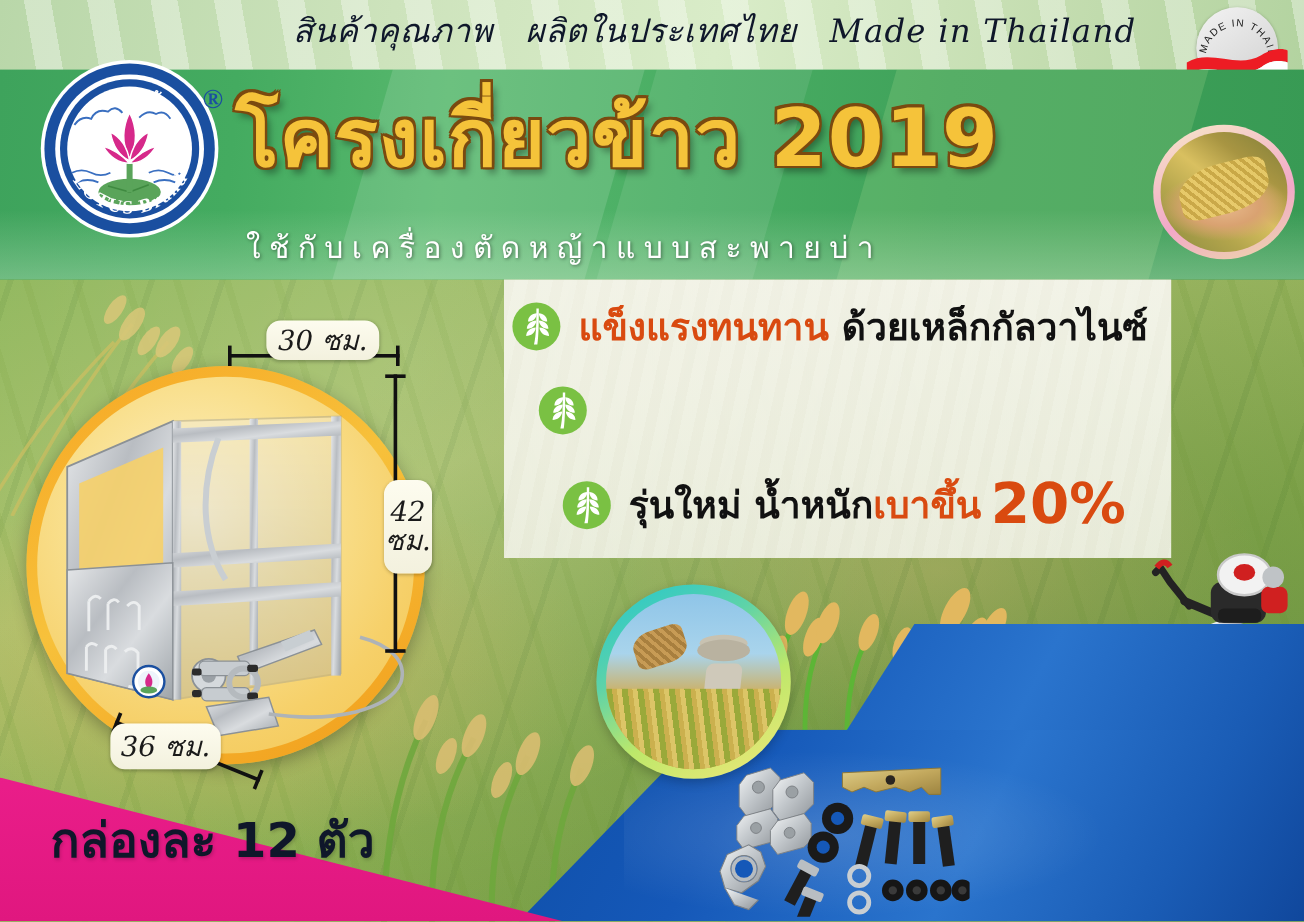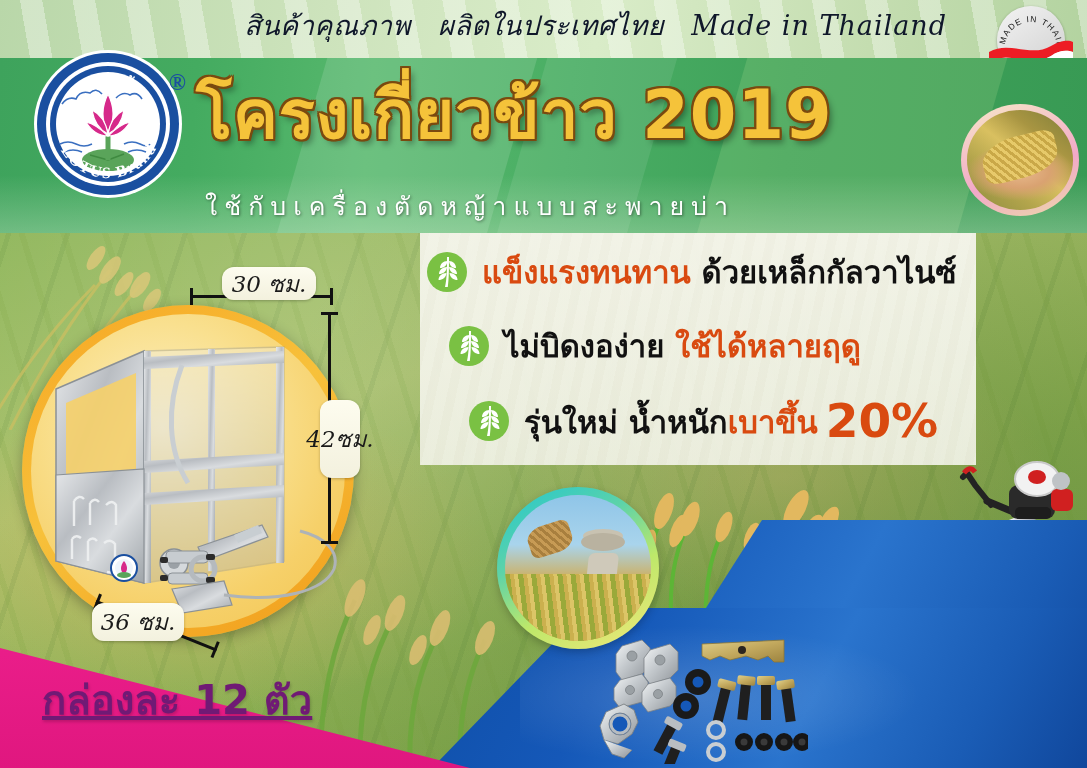--- a/index.html
+++ b/index.html
@@ -222,21 +222,21 @@
     background:linear-gradient(180deg,#fdfcef,#f3f1de);
     border-radius:12px;
     box-shadow:0 1px 3px rgba(0,0,0,.25);
     font-family:"DejaVu Serif", serif;
     font-style:italic;
     color:#1a1a1a;
     text-align:center;
     display:flex; align-items:center; justify-content:center;
   }
   .dim-top{ left:222px; top:267px; width:94px; height:33px; font-size:23px; }
-  .dim-right{ left:320px; top:400px; width:40px; height:78px; font-size:23px; line-height:1.05; flex-direction:row; }
+  .dim-right{ left:320px; top:400px; width:40px; height:78px; font-size:23px; line-height:1.05; flex-direction:column; }
   .dim-bottom{ left:92px; top:603px; width:92px; height:38px; font-size:23px; }
   .dimline{ position:absolute; z-index:15; background:#111; }
   .dl-top{ left:190px; top:295px; width:143px; height:3px; }
   .dl-top::before,.dl-top::after{
     content:""; position:absolute; top:-7px; width:3px; height:17px; background:#111;
   }
   .dl-top::before{ left:0; } .dl-top::after{ right:0; }
   .dl-right{ left:328px; top:312px; width:3px; height:232px; }
   .dl-right::before,.dl-right::after{
     content:""; position:absolute; left:-7px; width:17px; height:3px; background:#111;
@@ -340,25 +340,24 @@
 
   
   .pink-banner{
     position:absolute; left:0; top:618px; width:470px; height:150px; z-index:12;
     background:linear-gradient(180deg,#ec1f8c,#e0177f);
     clip-path:polygon(0px 30px, 470px 150px, 470px 150px, 0px 150px);
   }
   .pink-text{
     position:absolute; left:42px; top:700px; z-index:14;
     font-family:"DejaVu Sans", sans-serif;
-    font-size:40px; font-weight:bold; color:#701a75;
+    font-size:40px; font-weight:bold; color:#0f172a;
     white-space:nowrap;
     text-shadow:1px 2px 3px rgba(0,0,0,.18);
     transform:translateY(-50%);
-    text-decoration:underline;
   }
 
   
   .stalks-left{ position:absolute; left:300px; top:520px; width:230px; height:250px; z-index:6; opacity:.95; }
   .stalks-left svg{ width:230px; height:250px; }
   .stalks-topleft{ position:absolute; left:0px; top:230px; width:260px; height:200px; z-index:5; opacity:.9; }
   .stalks-topleft svg{ width:260px; height:200px; }
 </style>
 </head>
 <body>
@@ -529,21 +528,20 @@
             <path d="M21 6 C21 16 21 28 19 36 L21.8 36 C23 28 23 16 23 6 Z"></path>
             <path d="M21.5 10 C17 10 14 13 14 17 C18 17 21 14.5 21.5 10 Z"></path>
             <path d="M23 10 C27 10 30 13 30 17 C26 17 23.5 14.5 23 10 Z"></path>
             <path d="M21 16 C16.5 16 13 19 13 23 C17 23 20.5 20.5 21 16 Z"></path>
             <path d="M23 16 C27.5 16 31 19 31 23 C27 23 23.5 20.5 23 16 Z"></path>
             <path d="M20.5 22 C16 22 12.5 25 12.5 29 C16.5 29 20 26.5 20.5 22 Z"></path>
             <path d="M23.5 22 C28 22 31.5 25 31.5 29 C27.5 29 24 26.5 23.5 22 Z"></path>
           </g>
         </svg>
       </span>
-      <span class="feat-text"><span>ไม่บิดงอง่าย</span> <span class="hl">ใช้ได้หลายฤดู</span></span>
     </div>
 
     <div class="feat-row r3">
       <span class="leaf-icon">
         <svg viewBox="0 0 42 42">
           <circle cx="21" cy="21" r="20" fill="#7ac143"></circle>
           <g fill="#ffffff">
             <path d="M21 6 C21 16 21 28 19 36 L21.8 36 C23 28 23 16 23 6 Z"></path>
             <path d="M21.5 10 C17 10 14 13 14 17 C18 17 21 14.5 21.5 10 Z"></path>
             <path d="M23 10 C27 10 30 13 30 17 C26 17 23.5 14.5 23 10 Z"></path>

